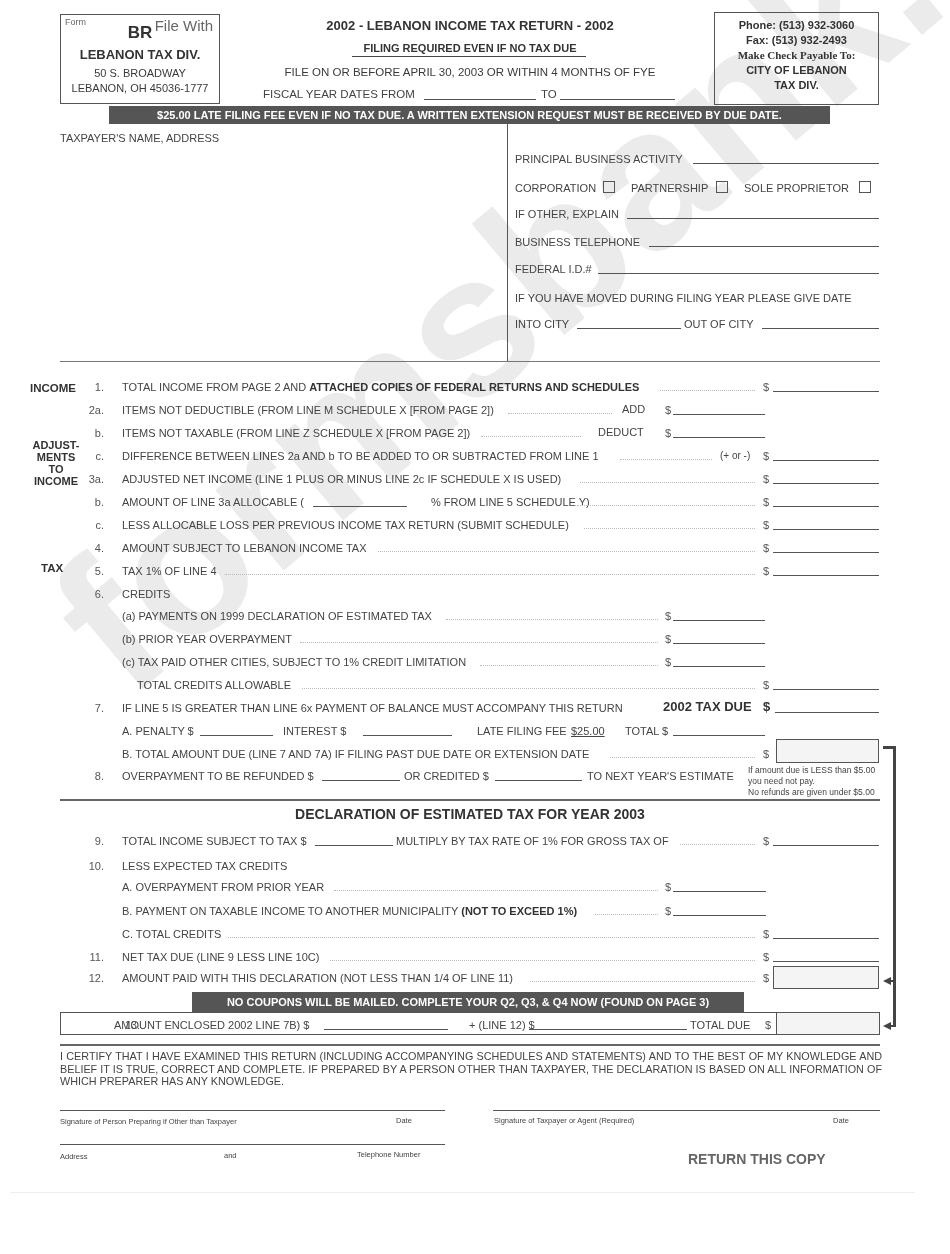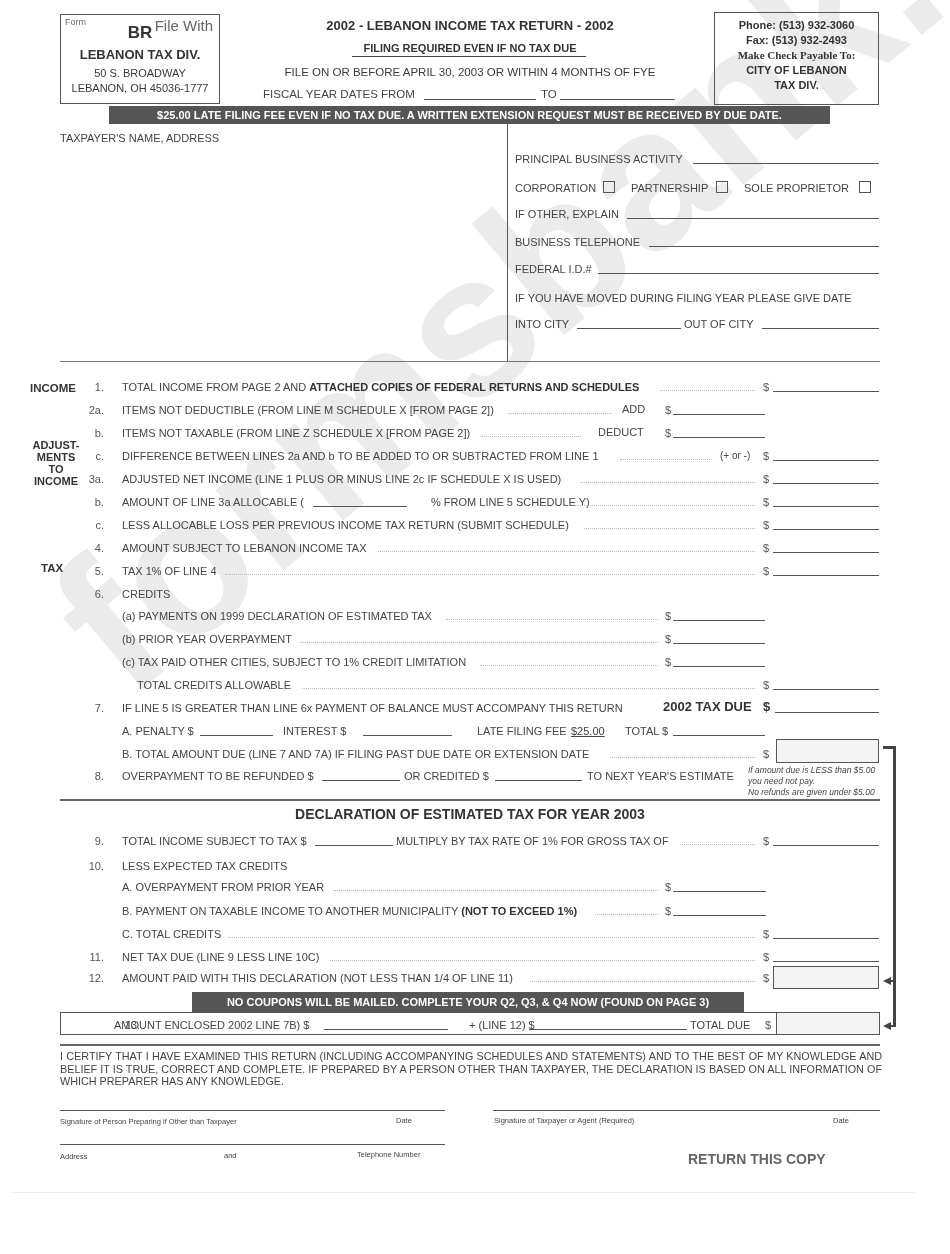--- a/index.html
+++ b/index.html
@@ -192,21 +192,21 @@
 <div class="dots" style="left:610px;width:145px;top:757px;"></div>
 <span class="dol" style="left:763px;top:748px;">$</span>
 <div class="box" style="left:776px;top:739px;width:103px;height:24px;"></div>
 
 <span class="num" style="left:82px;top:770px;">8.</span>
 <span class="t" style="left:122px;top:770px;">OVERPAYMENT TO BE REFUNDED $</span>
 <div class="fline" style="left:322px;width:78px;top:780px;"></div>
 <span class="t" style="left:404px;top:770px;">OR CREDITED $</span>
 <div class="fline" style="left:495px;width:87px;top:780px;"></div>
 <span class="t" style="left:587px;top:770px;">TO NEXT YEAR'S ESTIMATE</span>
-<div class="abs" style="left:748px;top:765px;font-size:8.5px;line-height:11px;color:#444;white-space:nowrap;font-style:italic;">
+<div class="abs" style="left:748px;top:765px;font-size:8.5px;line-height:11px;color:#444;white-space:nowrap;">
   <div>If amount due is LESS than $5.00</div>
   <div>you need not pay.</div>
   <div>No refunds are given under $5.00</div>
 </div>
 
 <div class="hr" style="left:60px;top:799px;width:820px;"></div>
 
 <div class="abs b" style="left:240px;width:460px;top:806px;text-align:center;font-size:14px;">DECLARATION OF ESTIMATED TAX FOR YEAR 2003</div>
 
 <span class="num" style="left:82px;top:835px;">9.</span>

